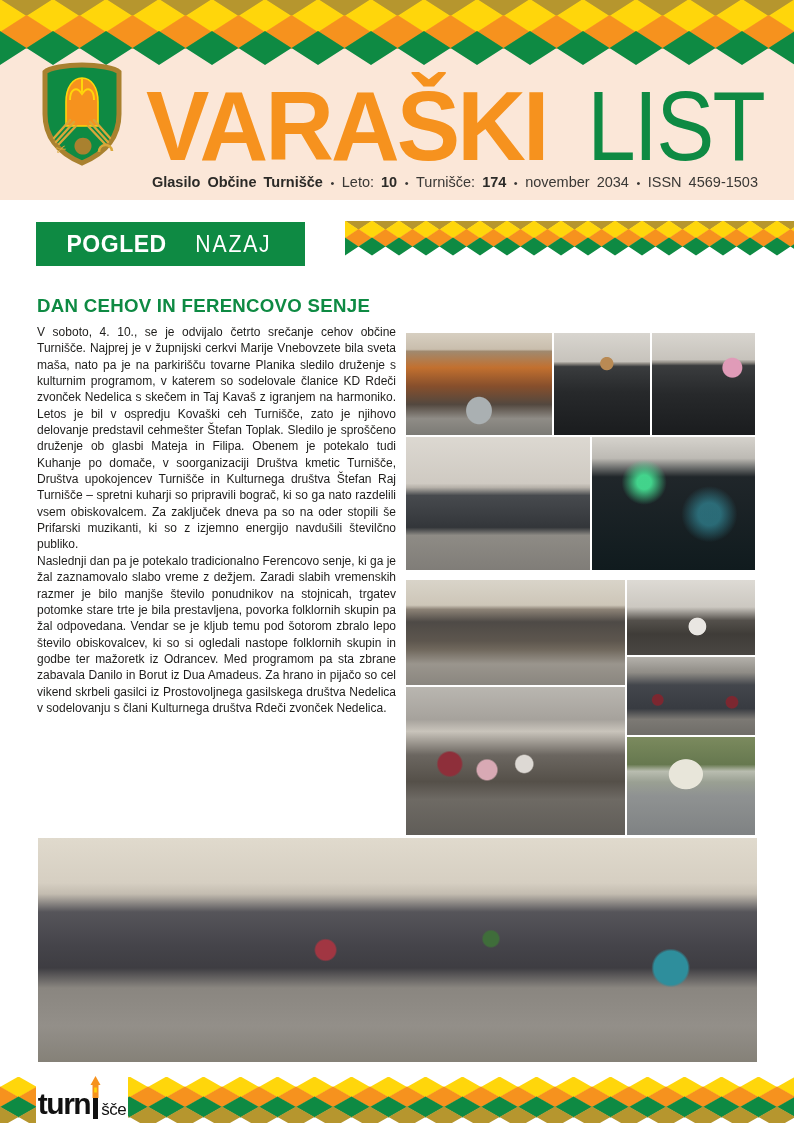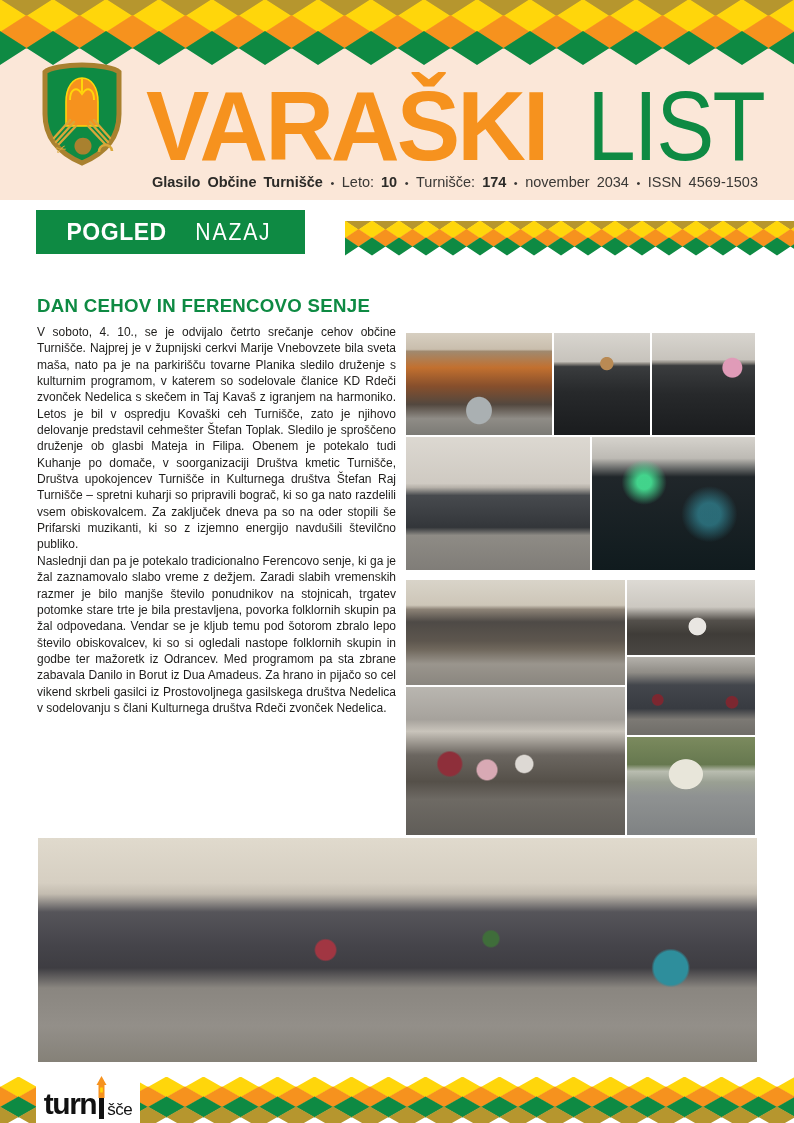--- a/index.html
+++ b/index.html
@@ -21,21 +21,21 @@
               color:var(--orange);display:inline-block;transform:scaleX(.96);transform-origin:left bottom;}
   .title-sub{font-size:99px;line-height:.82;font-weight:300;letter-spacing:-2px;
              color:var(--green);display:inline-block;transform:scaleX(.88);transform-origin:right bottom;}
   .subtitle{position:absolute;left:152px;top:174px;width:606px;display:flex;
             justify-content:space-between;align-items:baseline;font-size:14.5px;color:#3a3835;}
   .subtitle b{font-weight:700;color:#2b2a27;}
   .subtitle .grp{white-space:nowrap;word-spacing:3px;}
   .subtitle .dot{font-size:11px;color:#3a3835;}
 
   
-  .section-box{position:absolute;left:36px;top:210px;width:269px;height:44px;background:var(--green);
+  .section-box{position:absolute;left:36px;top:222px;width:269px;height:44px;background:var(--green);
                display:flex;align-items:center;justify-content:center;gap:25px;}
   .section-box .b1{color:#fff;font-weight:700;font-size:23px;letter-spacing:.5px;}
   .section-box .b2{color:#fff;font-weight:300;font-size:23px;letter-spacing:2px;transform:scaleX(.92);}
   .band-section{position:absolute;left:345px;top:221px;}
 
   
   .headline{position:absolute;left:37px;top:295px;font-size:19px;font-weight:800;
             color:var(--green);letter-spacing:.3px;transform:scaleX(.98);transform-origin:left top;}
   .bodycol{position:absolute;left:37px;top:324px;width:359px;font-size:12px;line-height:16.35px;
            text-align:justify;color:#1e1d1b;}
@@ -79,21 +79,21 @@
        background:radial-gradient(ellipse at 46% 38%,#e8e6da 0 17%,rgba(0,0,0,0) 18%),
        linear-gradient(180deg,#7b8a5e 0%,#66784f 28%,#b9bdb0 35%,#9aa093 46%,#8f9292 60%,#7f8283 100%);}
   .photo-wide{left:38px;top:838px;width:719px;height:224px;
        background:radial-gradient(circle at 40% 50%,#a13642 0 2.2%,rgba(0,0,0,0) 2.6%),
        radial-gradient(circle at 88% 58%,#2e8e9c 0 2.6%,rgba(0,0,0,0) 3%),
        radial-gradient(circle at 63% 45%,#3f6d3a 0 1.6%,rgba(0,0,0,0) 2%),
        linear-gradient(180deg,#e0dacd 0%,#d6cfc2 20%,#c3bcb0 25%,#56555a 33%,#45444a 48%,#3e3d42 58%,#8a8680 67%,#938f89 84%,#858178 100%);}
 
   
   .band-bottom{position:absolute;left:0;top:1077px;}
-  .logo-box{position:absolute;left:36px;top:1068px;width:104px;height:55px;background:#fff;
+  .logo-box{position:absolute;left:36px;top:1068px;width:92px;height:55px;background:#fff;
             display:flex;align-items:flex-end;justify-content:center;padding-bottom:4px;}
   .logo{display:flex;align-items:flex-end;line-height:1;color:#111;}
   .logo .big{font-size:30px;font-weight:700;letter-spacing:-1.5px;}
   .logo .small{font-size:17px;font-weight:400;letter-spacing:-.5px;padding-bottom:1px;}
   .tower-i{display:inline-flex;flex-direction:column;align-items:center;width:9px;margin:0 1px;}
   .tower-i .stem{width:5px;height:21px;background:#111;}
 </style>
 </head>
 <body>
 

